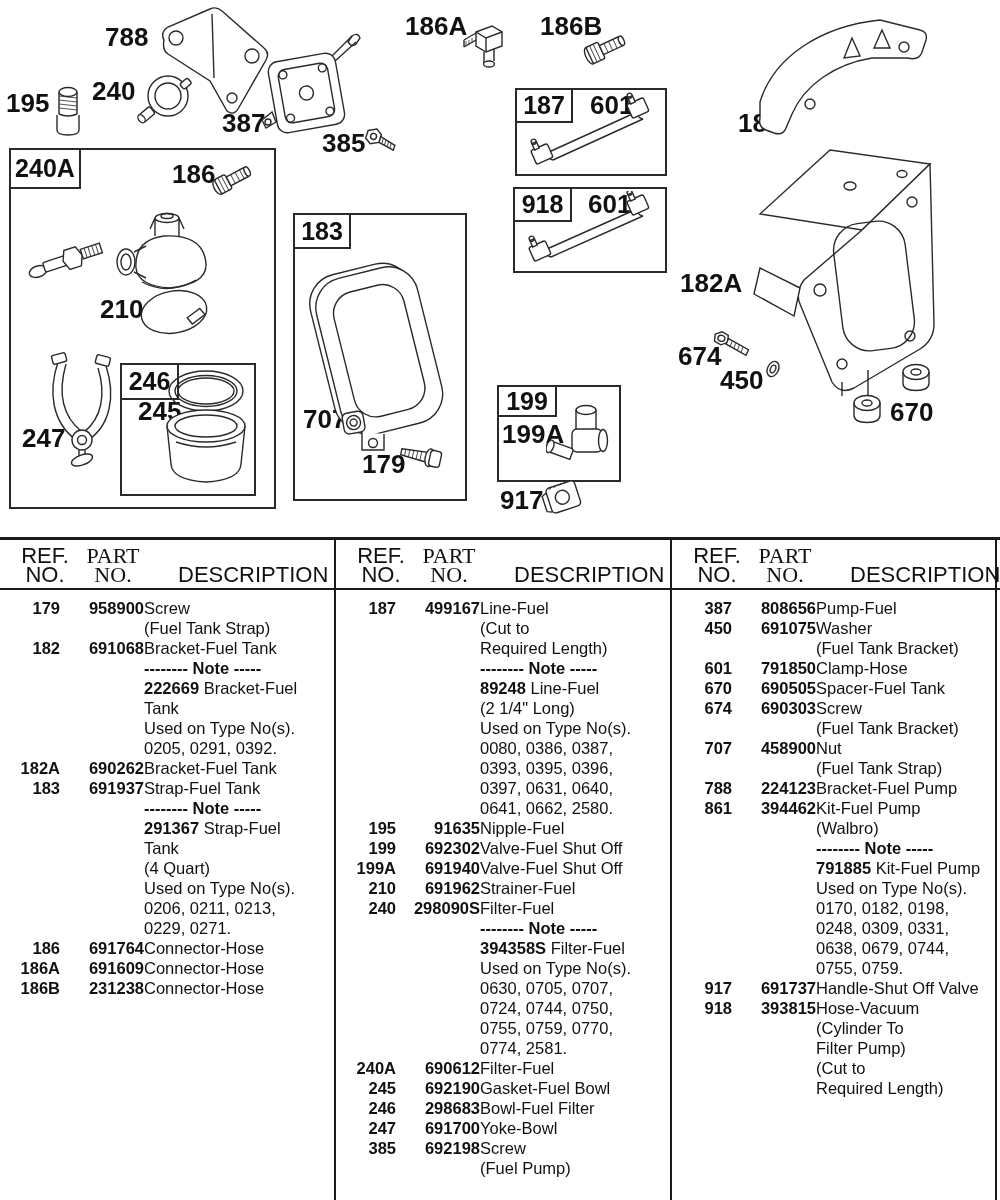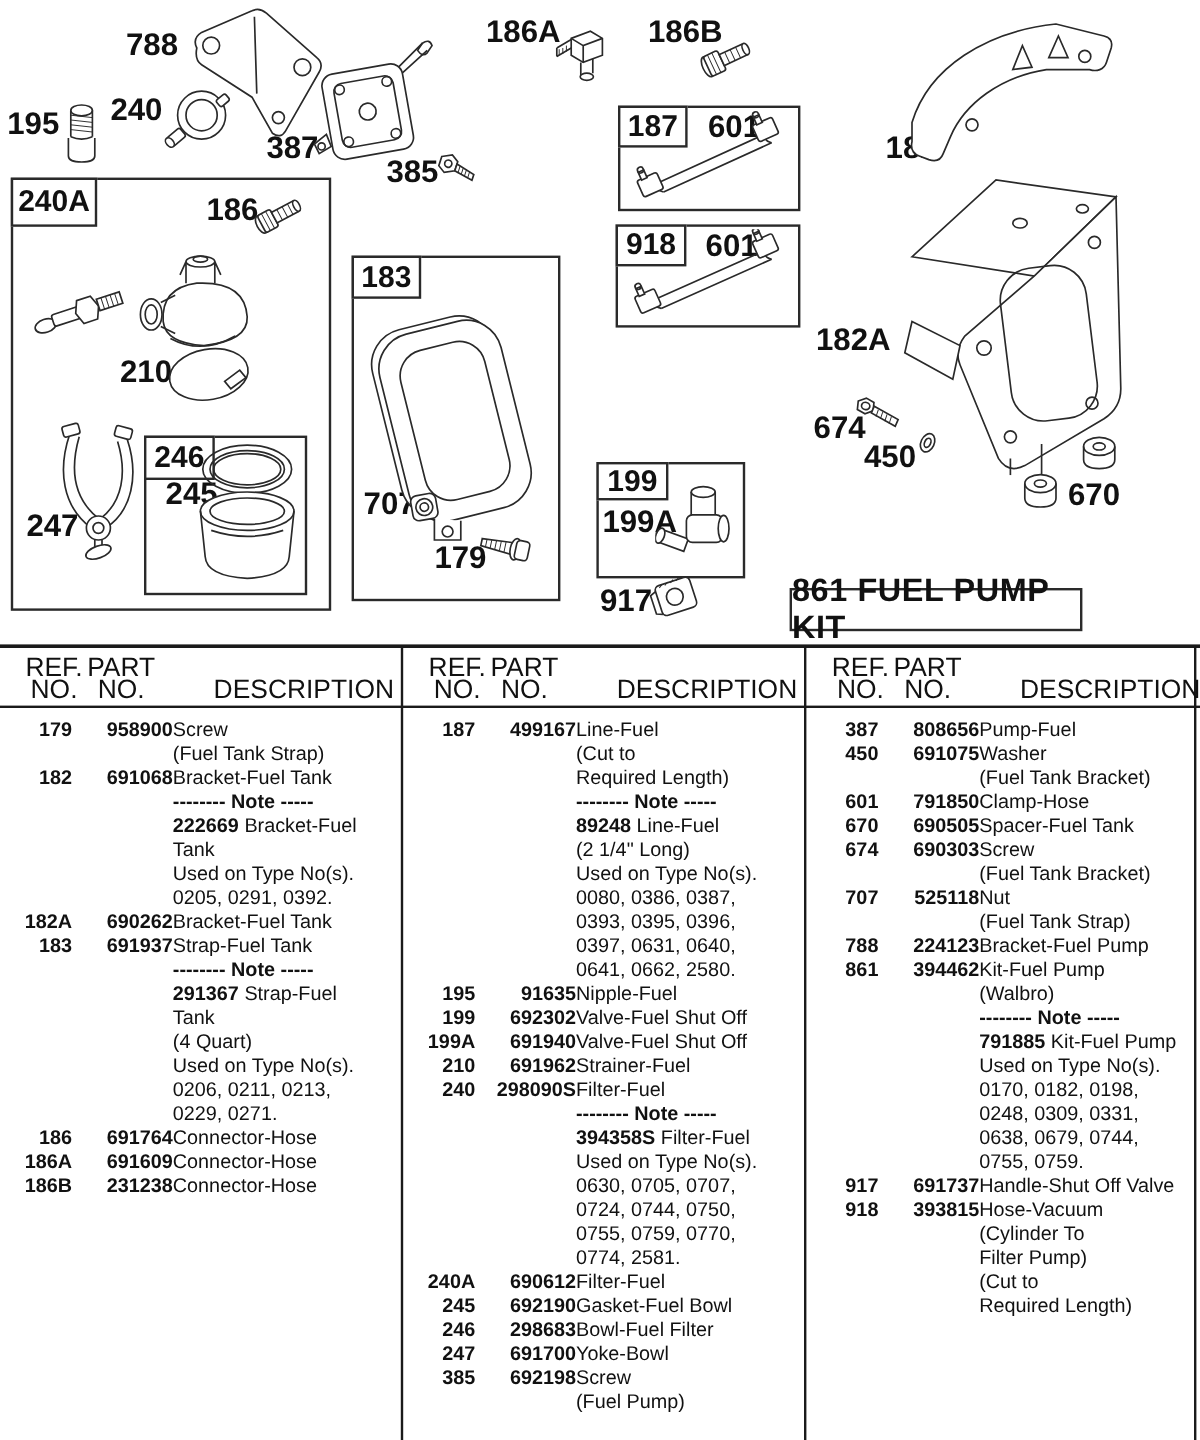--- a/index.html
+++ b/index.html
@@ -18,21 +18,21 @@
   .part .thin{stroke-width:0.8;}
   #kitbanner{position:absolute;left:658px;top:490px;width:240px;height:32px;border:2px solid #2a2a2a;
      display:flex;align-items:center;justify-content:center;font-weight:bold;font-size:27px;letter-spacing:0.5px;}
   
   #ptable{position:absolute;left:0;top:537px;width:1000px;height:663px;border-top:3px solid #1a1a1a;}
   .vsep{position:absolute;top:0;width:2px;height:663px;background:#1a1a1a;}
   .hrule{position:absolute;left:0;top:48px;width:1000px;height:2px;background:#1a1a1a;}
   .tcol{position:absolute;top:0;height:663px;}
   .thead{position:absolute;left:0;top:6px;width:100%;height:42px;font-size:22px;line-height:19px;}
   .hd-ref{position:absolute;left:10px;width:70px;text-align:center;}
-  .hd-part{position:absolute;left:66px;width:70px;text-align:center;}
+  .hd-part{position:absolute;left:78px;width:70px;text-align:center;font-family:Liberation Serif, serif;}
   .hd-desc{position:absolute;left:178px;top:19px;}
   .rows{position:absolute;left:0;top:58px;width:100%;}
   .trow{display:flex;align-items:flex-start;font-size:16.5px;line-height:20px;}
   .tref{width:60px;text-align:right;font-weight:bold;flex:none;}
   .tpart{width:84px;text-align:right;font-weight:bold;flex:none;}
   .tdesc{margin-left:0;flex:1;}
   .dline{white-space:nowrap;}
   .dline .bold{font-weight:bold;}
 </style>
 </head>
@@ -72,21 +72,20 @@
     <div class="callout" style="left:100px;top:296px;">210</div>
     <div class="callout" style="left:22px;top:425px;">247</div>
     <div class="callout" style="left:138px;top:398px;">245</div>
     <div class="callout" style="left:303px;top:406px;">707</div>
     <div class="callout" style="left:362px;top:451px;">179</div>
     <div class="callout" style="left:502px;top:421px;">199A</div>
     <div class="callout" style="left:500px;top:487px;">917</div>
     <div class="callout" style="left:590px;top:92px;">601</div>
     <div class="callout" style="left:588px;top:191px;">601</div>
 
-    <div id="kitbanner">861 FUEL PUMP KIT</div>
 
     <svg class="part" style="left:152px;top:6px;width:118px;height:110px;" viewBox="0 0 118 110">
       <path class="f" d="M12,34 Q8,26 16,21 L58,3 Q64,0 70,5 L112,42 Q118,47 114,54 L86,103 Q82,110 75,105 L58,75 L16,48 Q10,44 12,34 Z"></path>
       <path d="M60,8 L62,72"></path>
       <circle cx="24" cy="32" r="7"></circle>
         <circle cx="100" cy="50" r="7"></circle>
         <circle cx="80" cy="92" r="5"></circle>
     </svg>
 
     <svg class="part" style="left:52px;top:84px;width:34px;height:54px;" viewBox="0 0 34 54">
@@ -588,21 +587,21 @@
           <div class="trow">
             <div class="tref">674</div>
             <div class="tpart">690303</div>
             <div class="tdesc">
               <div class="dline">Screw</div>
               <div class="dline">(Fuel Tank Bracket)</div>
             </div>
           </div>
           <div class="trow">
             <div class="tref">707</div>
-            <div class="tpart">525118</div>
+            <div class="tpart">458900</div>
             <div class="tdesc">
               <div class="dline">Nut</div>
               <div class="dline">(Fuel Tank Strap)</div>
             </div>
           </div>
           <div class="trow">
             <div class="tref">788</div>
             <div class="tpart">224123</div>
             <div class="tdesc">
               <div class="dline">Bracket-Fuel Pump</div>

